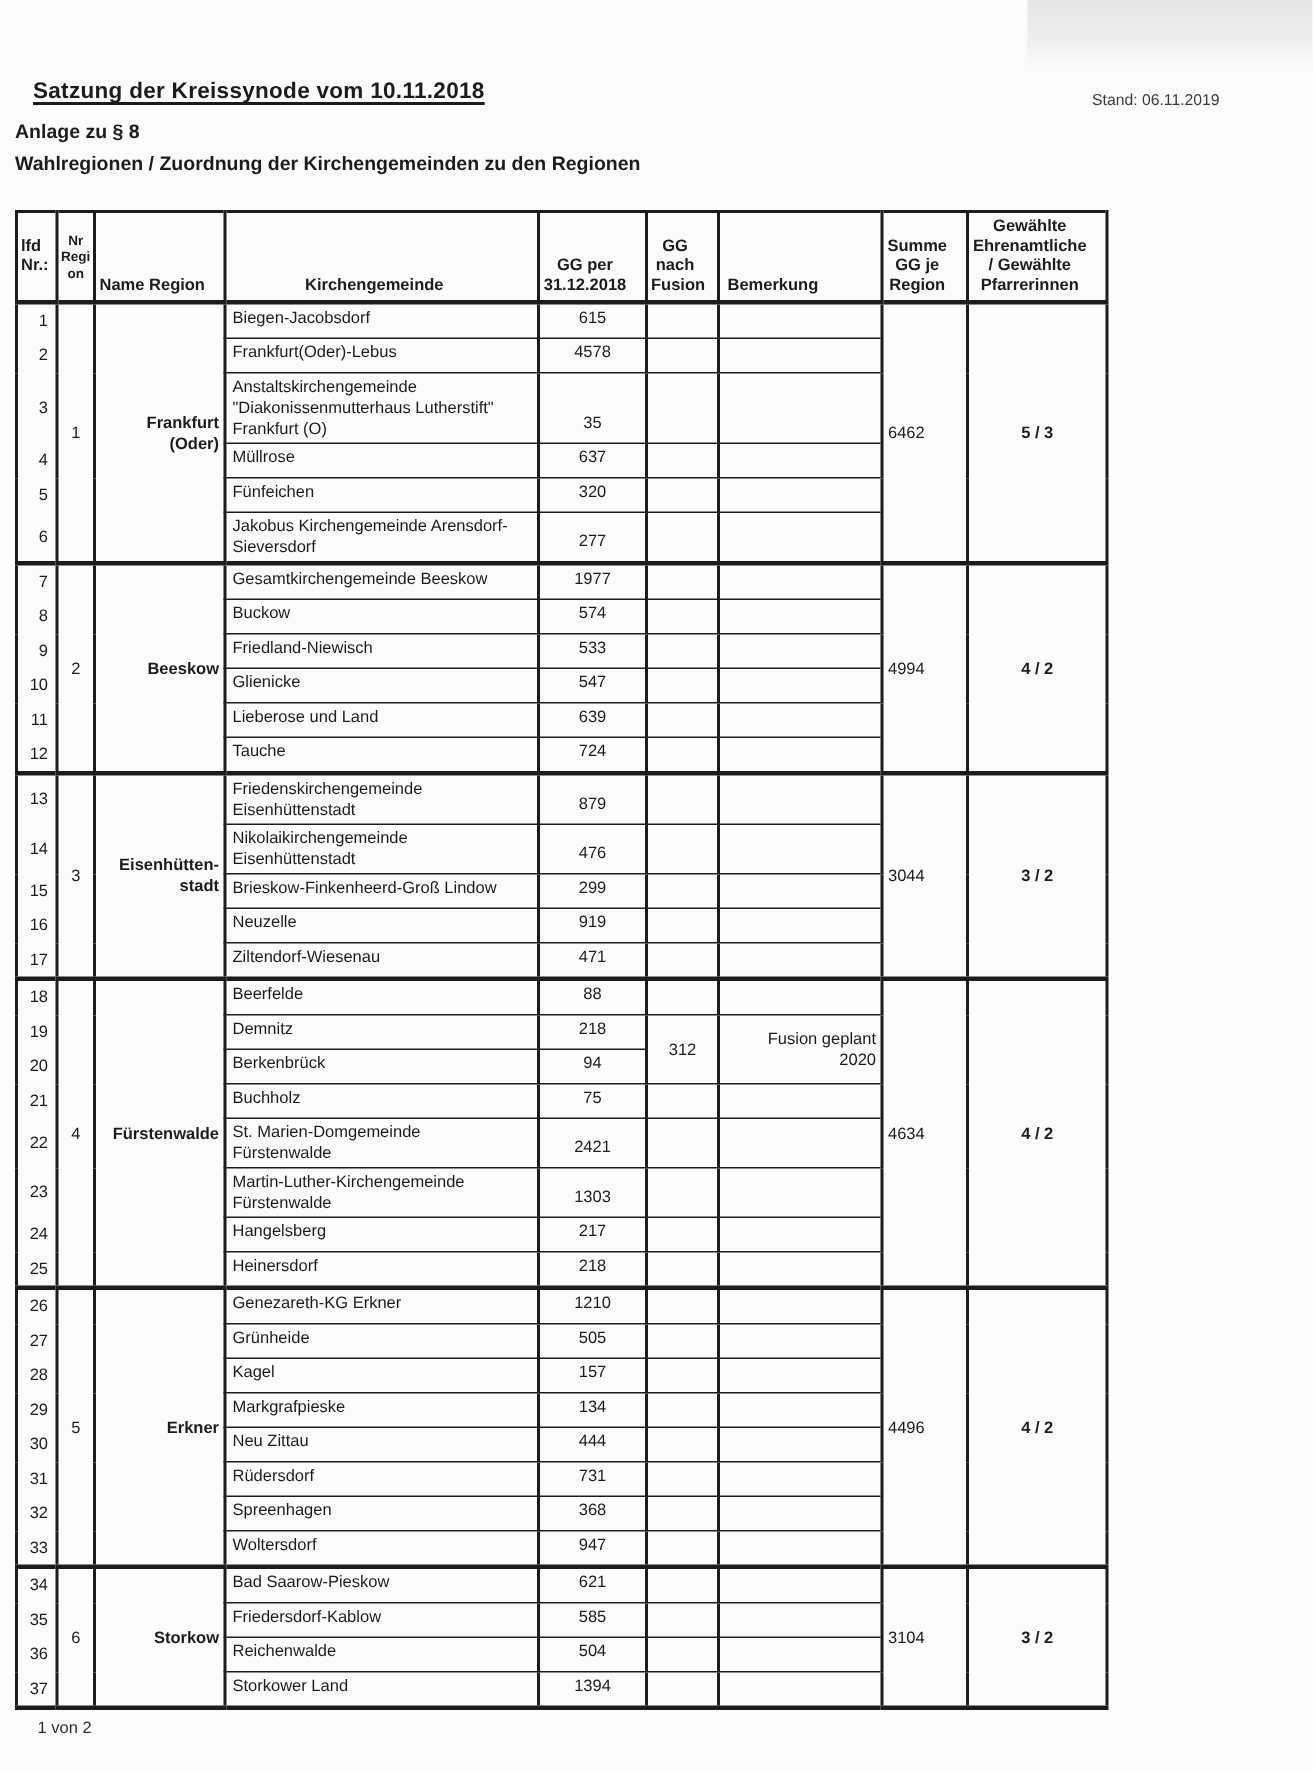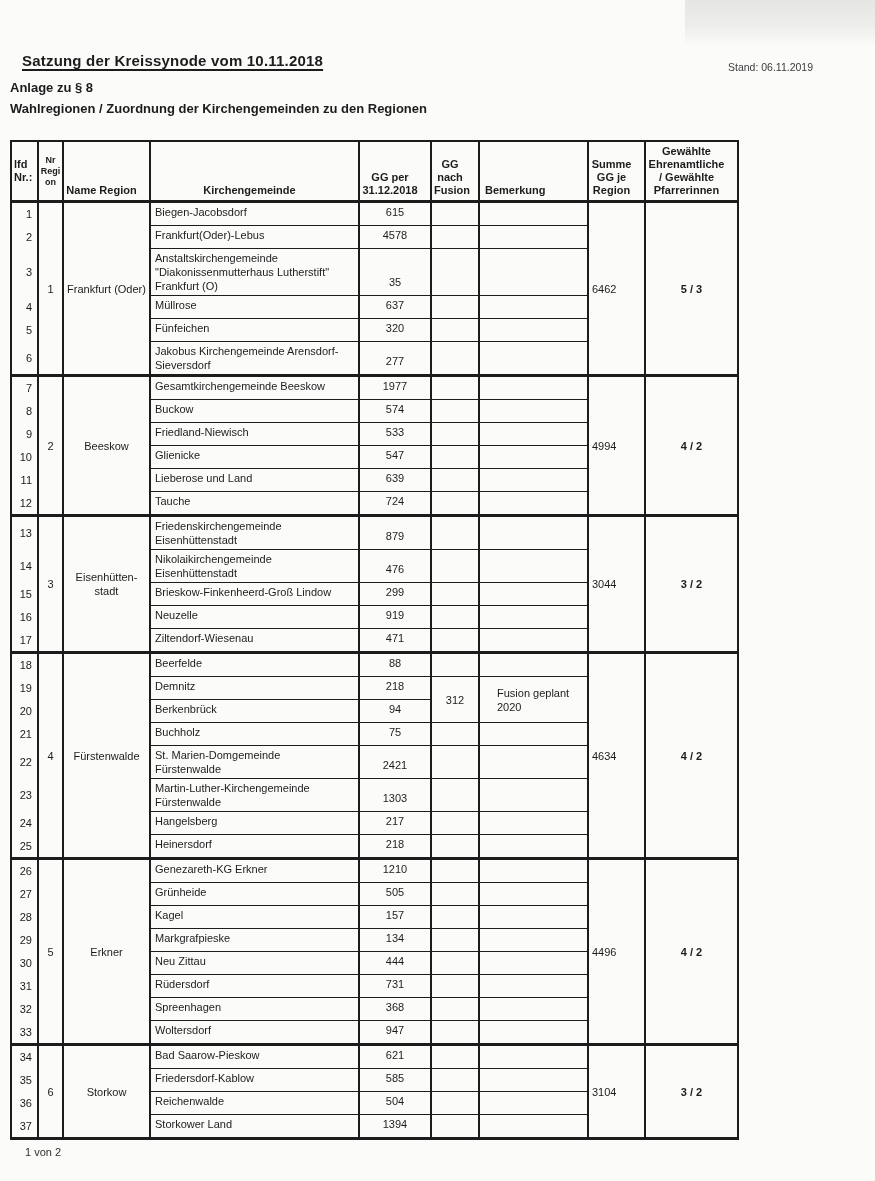--- a/index.html
+++ b/index.html
@@ -39,25 +39,25 @@
   th.h-nr{vertical-align:middle;font-size:9px;line-height:11px;overflow-wrap:anywhere;padding:1px;}
   th.h-bem{text-align:left;padding-left:5px;}
   td{
     font-size:11px;line-height:14px;vertical-align:middle;
     padding:2px 3px;
     border-right:2px solid var(--ink);
     overflow:hidden;
   }
   td.c-lfd{text-align:right;padding-right:5px;}
   td.c-nr{text-align:center;}
-  td.c-name{text-align:center;white-space:pre-line;}
+  td.c-name{text-align:right;white-space:pre-line;font-weight:bold;}
   td.c-kirch{vertical-align:top;text-align:left;padding-left:4px;white-space:pre-line;border-bottom:1px solid var(--ink);}
   td.c-gg{text-align:center;vertical-align:bottom;padding-bottom:6px;border-bottom:1px solid var(--ink);}
   td.c-fus{text-align:center;border-bottom:1px solid var(--ink);}
-  td.c-bem{text-align:left;padding-left:17px;white-space:pre-line;border-bottom:1px solid var(--ink);}
+  td.c-bem{text-align:right;padding-left:17px;white-space:pre-line;border-bottom:1px solid var(--ink);}
   td.c-summe{text-align:left;}
   td.c-gew{text-align:center;font-weight:bold;}
   td.c-nr, td.c-name, td.c-summe, td.c-gew{border-bottom:3px solid var(--ink);}
   tr.block-end td{border-bottom:3px solid var(--ink);}
   .page-footer{position:absolute;left:9px;top:1146px;font-size:11px;color:#2e2e2e;margin-left:16px;}
 </style>
 </head>
 <body>
 
 <div class="scan-shade"></div>

